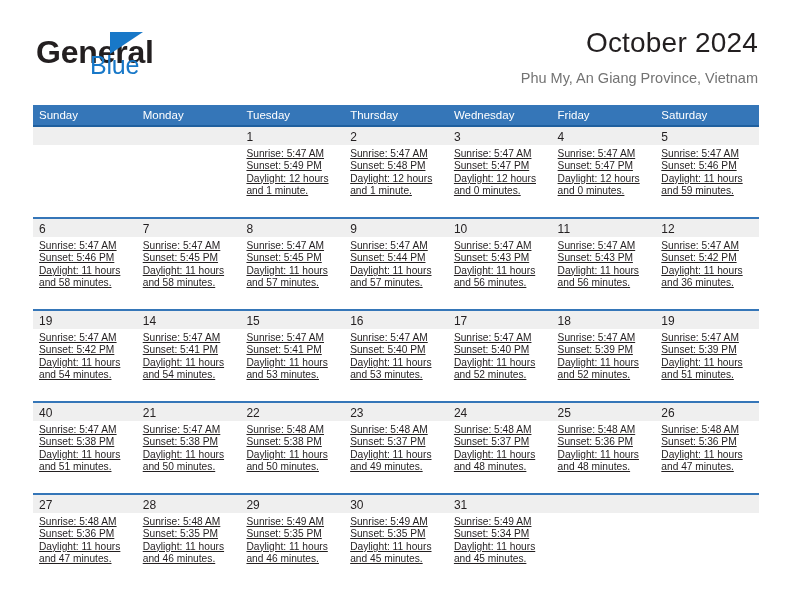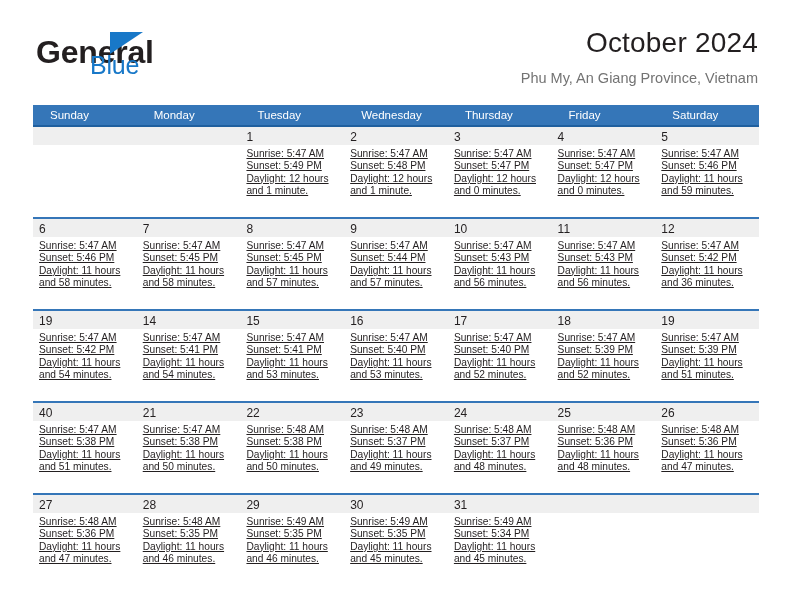--- a/index.html
+++ b/index.html
@@ -101,21 +101,21 @@
     display: flex;
     background: #3576b8;
     border-bottom: 2px solid #1f5f9e;
     height: 20px;
   }
   .weekday {
     flex: 1 1 0;
     color: #ffffff;
     font-size: 11.5px;
     line-height: 20px;
-    padding-left: 17px;
+    padding-left: 6px;
     box-sizing: border-box;
     white-space: nowrap;
   }
   .week-row {
     display: flex;
     height: 90px;
     border-top: 2px solid #3576b8;
   }
   .week-row.first {
     border-top: none;
@@ -167,22 +167,22 @@
     </div>
 
   </div>
 
   <div class="calendar">
 
     <div class="weekday-row">
       <div class="weekday">Sunday</div>
       <div class="weekday">Monday</div>
       <div class="weekday">Tuesday</div>
+      <div class="weekday">Thursday</div>
       <div class="weekday">Wednesday</div>
-      <div class="weekday">Thursday</div>
       <div class="weekday">Friday</div>
       <div class="weekday">Saturday</div>
     </div>
 
     <div class="week-row first">
       <div class="day-cell empty">
         <div class="day-band"><span class="day-number"></span></div>
 
       </div>
       <div class="day-cell empty">

